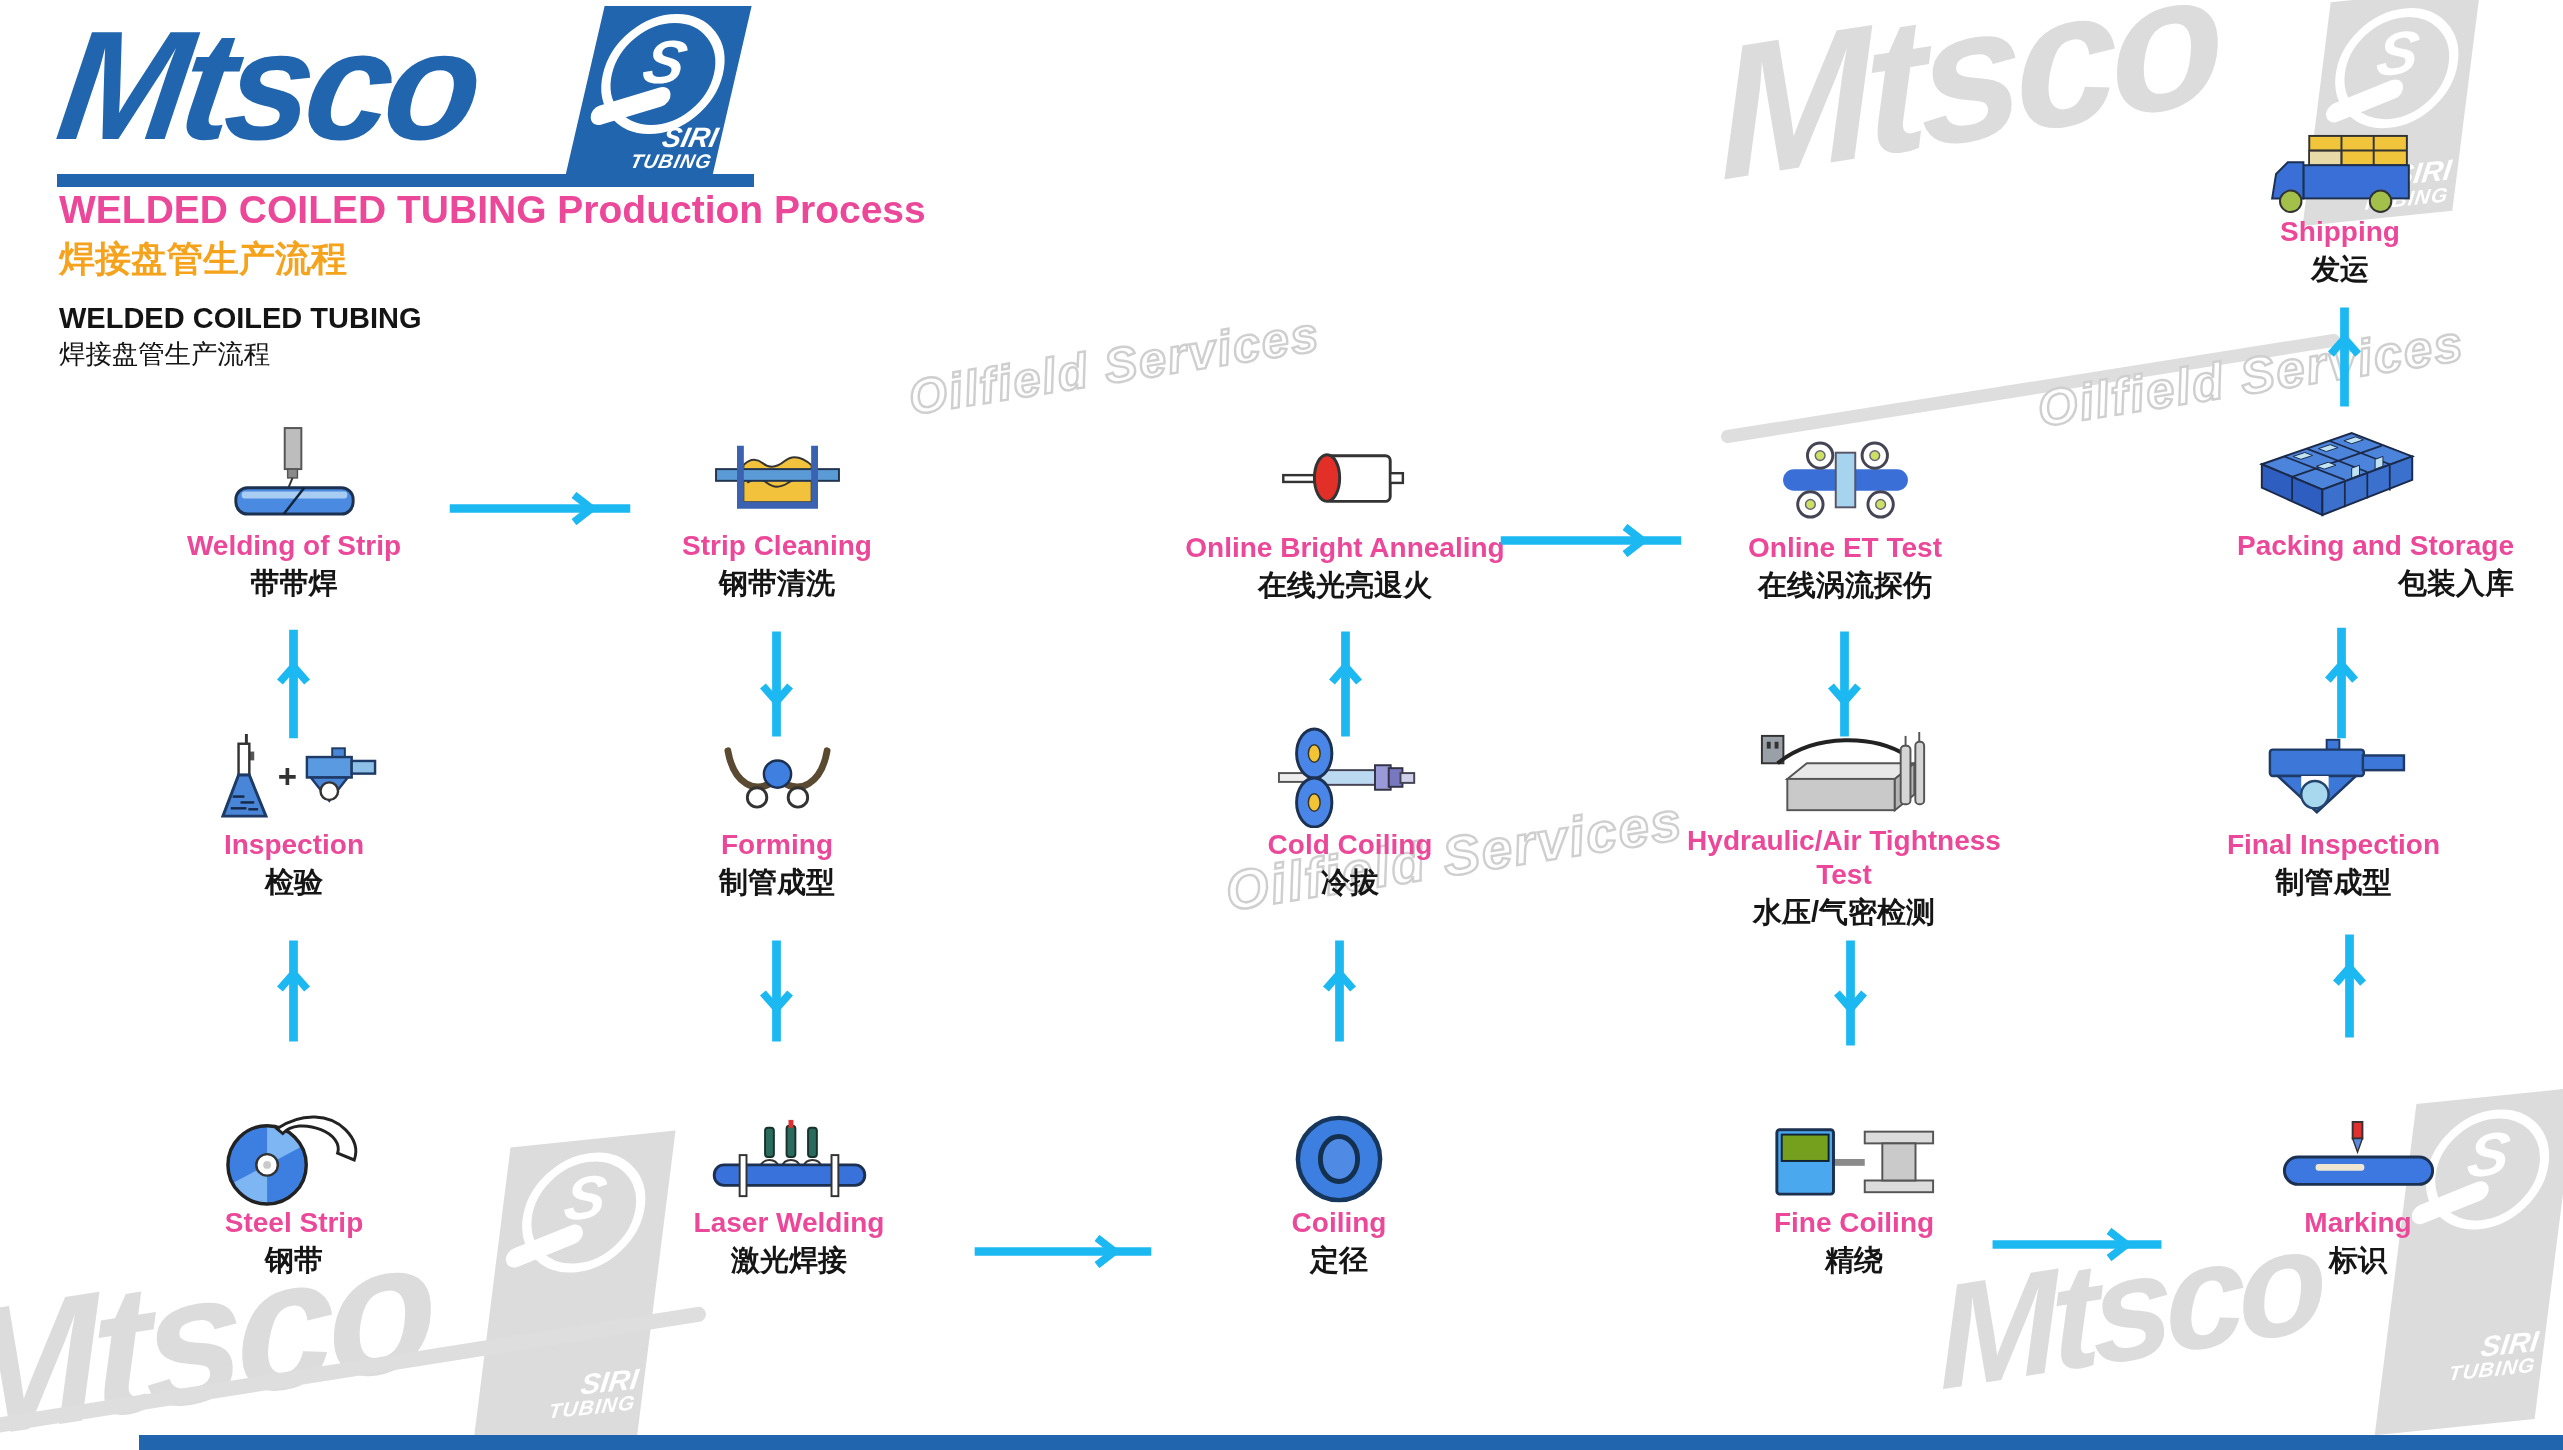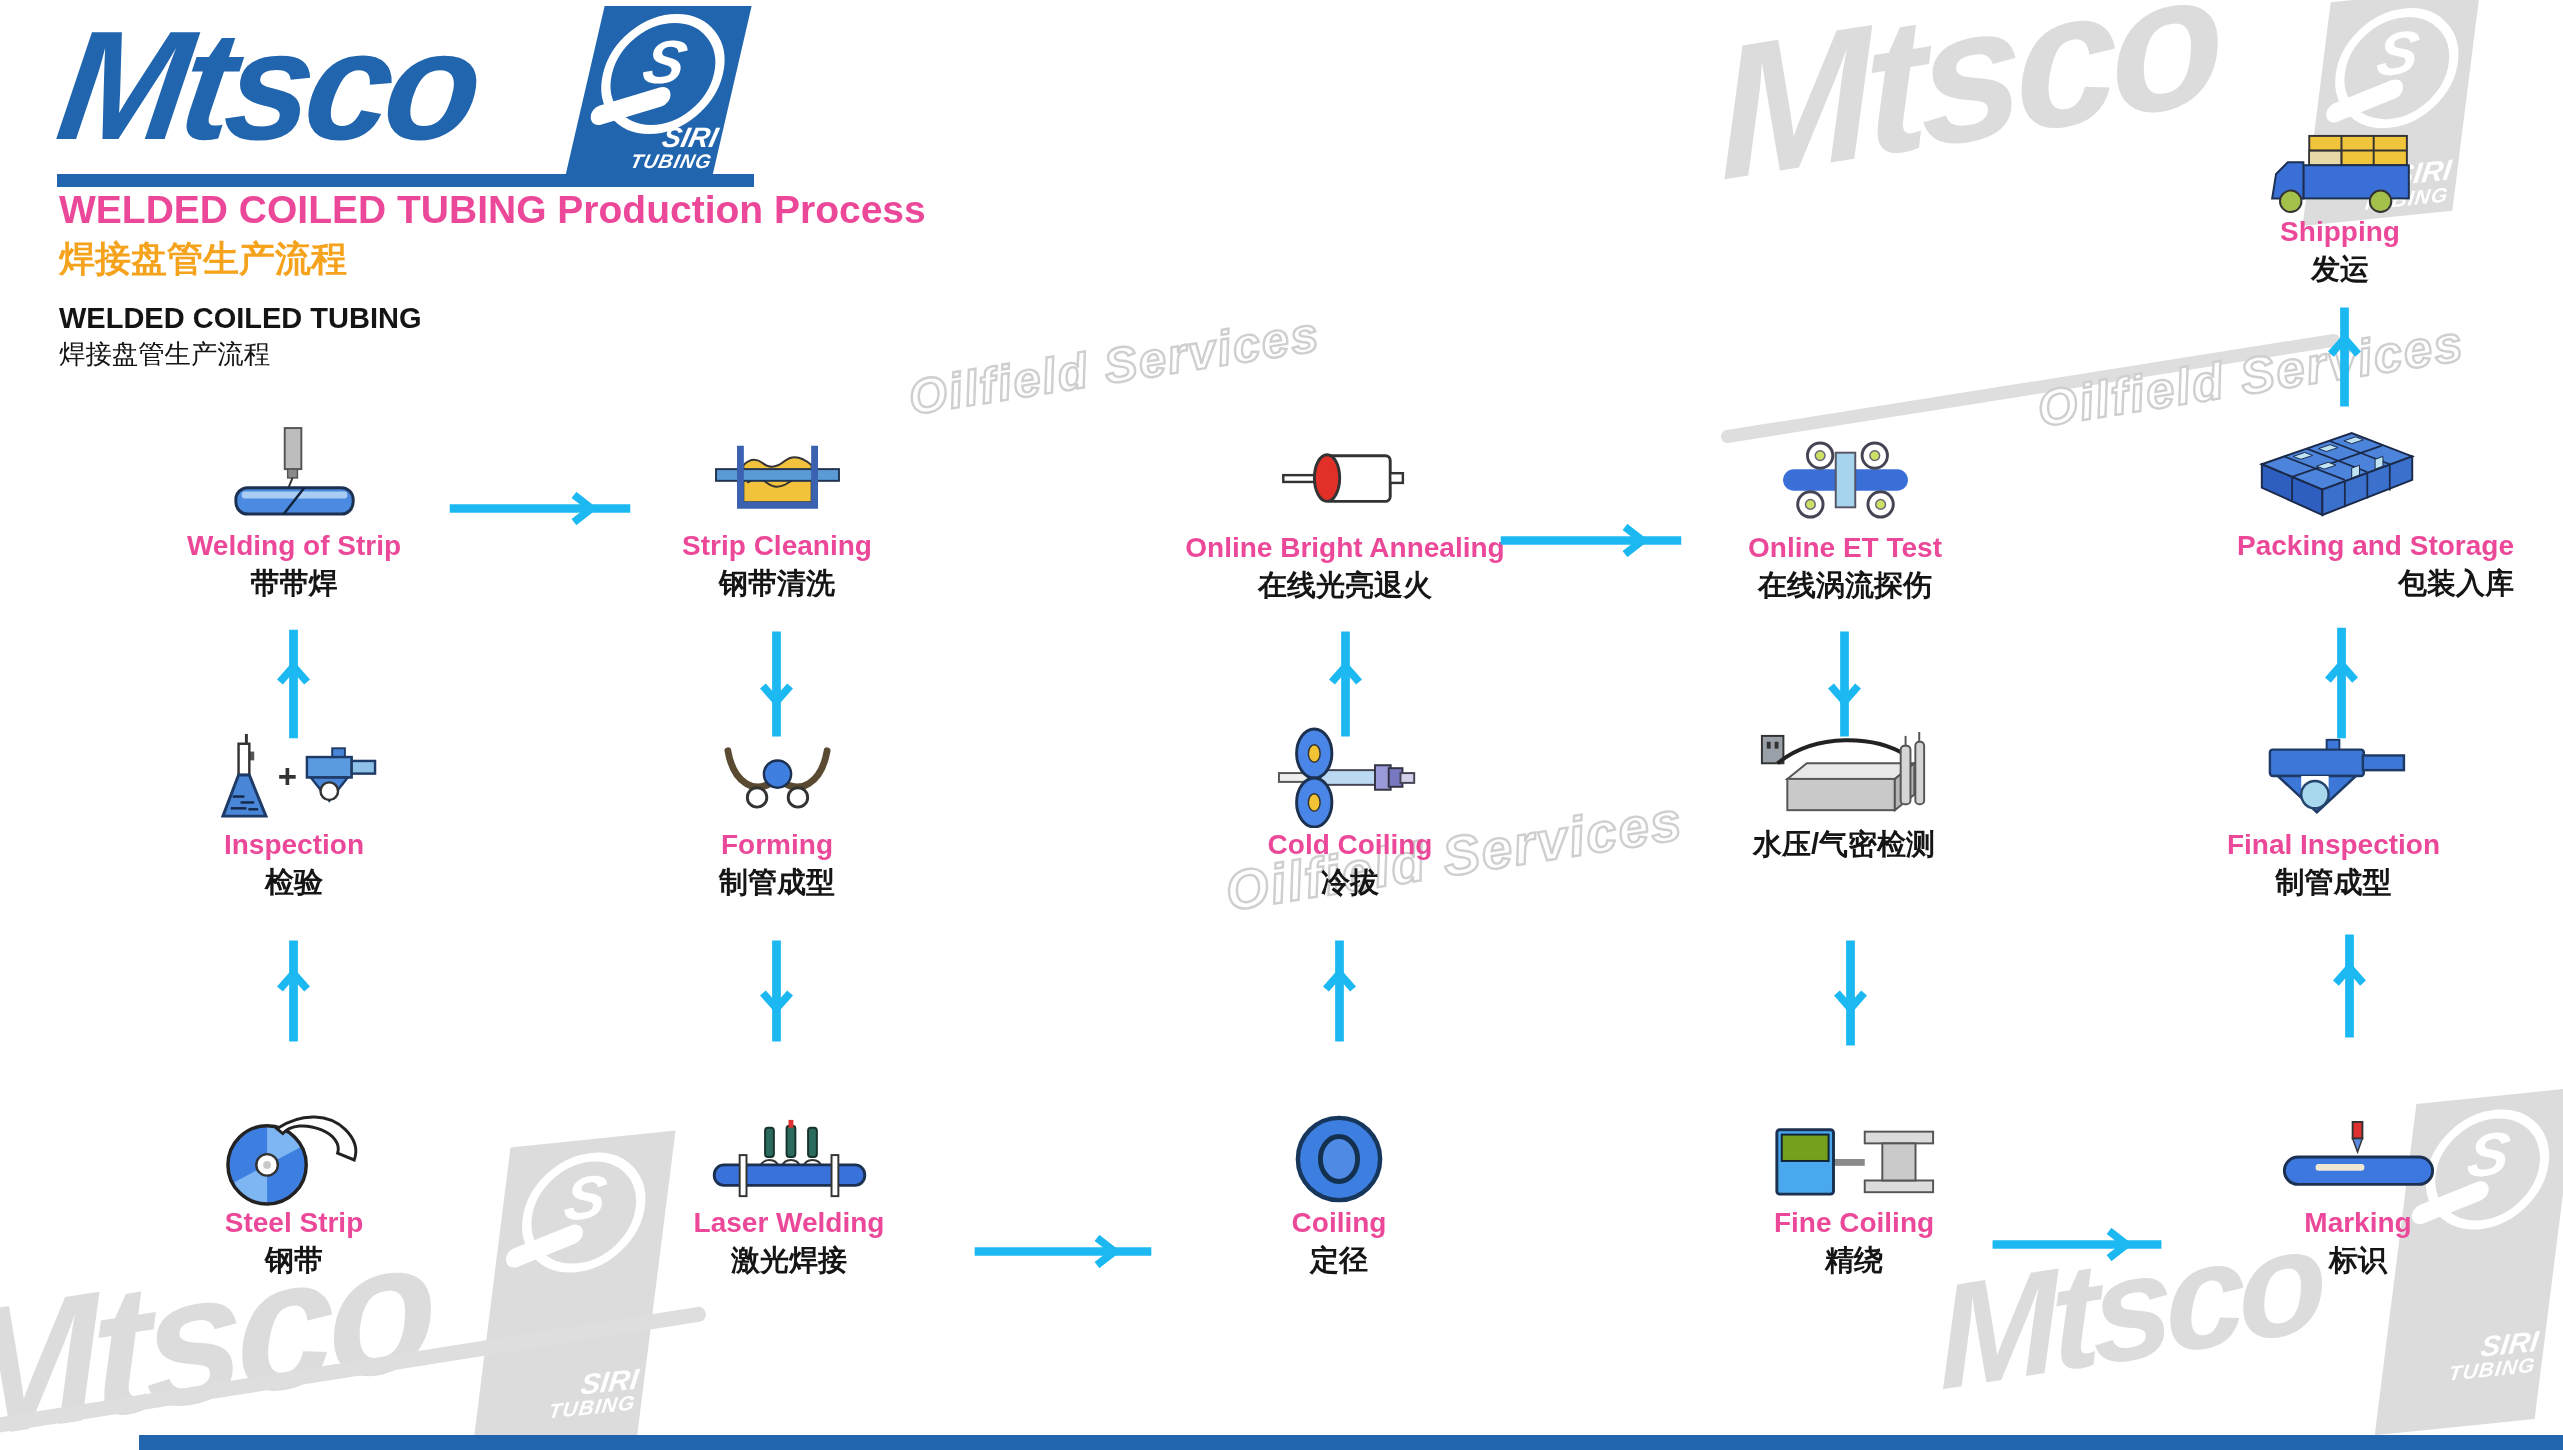--- a/index.html
+++ b/index.html
@@ -302,20 +302,21 @@
       <path d="M20,36 C60,4 120,8 152,28" fill="none" stroke="#222" stroke-width="4"></path>
       <polygon points="30,52 50,36 160,36 140,52" fill="#e8e8e8" stroke="#555" stroke-width="2"></polygon>
       <rect x="30" y="52" width="110" height="32" fill="#c9c9c9" stroke="#555" stroke-width="2"></rect>
       <polygon points="140,52 160,36 160,68 140,84" fill="#b5b5b5" stroke="#555" stroke-width="2"></polygon>
       <rect x="146" y="18" width="10" height="60" rx="4" fill="#d5d5d5" stroke="#555" stroke-width="2"></rect>
       <rect x="161" y="14" width="9" height="64" rx="4" fill="#d5d5d5" stroke="#555" stroke-width="2"></rect>
       <line x1="151" y1="8" x2="151" y2="18" stroke="#555" stroke-width="2"></line>
       <line x1="165" y1="4" x2="165" y2="14" stroke="#555" stroke-width="2"></line>
     </svg>
   </div>
+  <div class="en">Hydraulic/Air Tightness Test</div>
   <div class="zh">水压/气密检测</div>
 </div>
 
 <div class="node" style="left:2172px;top:726px;width:323px;">
   <div class="iconbox" style="height:102px;">
     <svg width="147" height="90" viewBox="0 0 150 92">
       <rect x="68" y="8" width="13" height="11" fill="#3d78d8" stroke="#1e3a66" stroke-width="2"></rect>
       <rect x="10" y="18" width="96" height="27" rx="3" fill="#3d78d8" stroke="#1e3a66" stroke-width="2.5"></rect>
       <rect x="105" y="24" width="42" height="15" fill="#3d78d8" stroke="#1e3a66" stroke-width="2.5"></rect>
       <polygon points="18,45 98,45 58,82" fill="#3d78d8" stroke="#1e3a66" stroke-width="2.5"></polygon>

